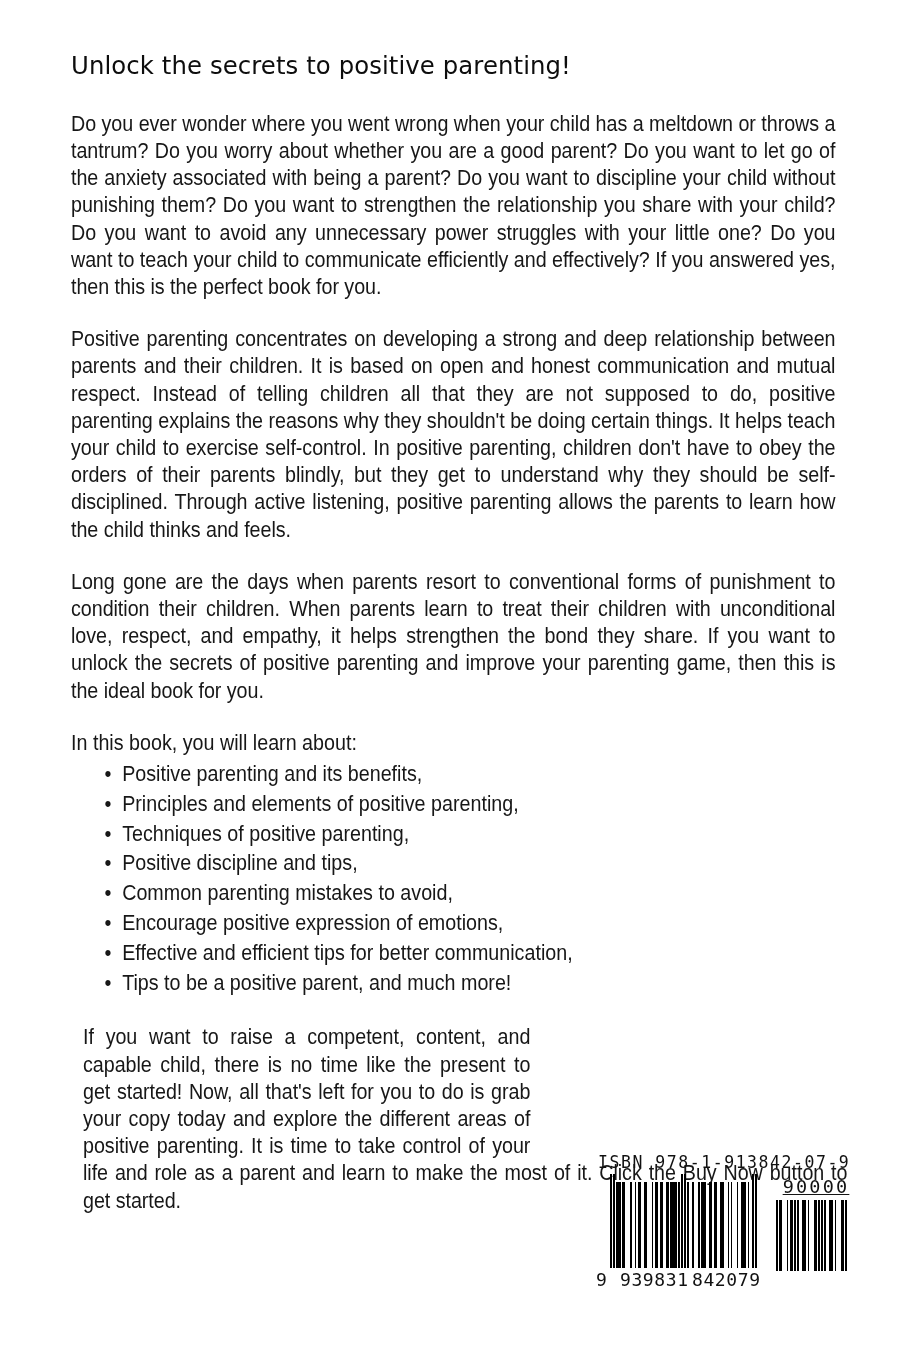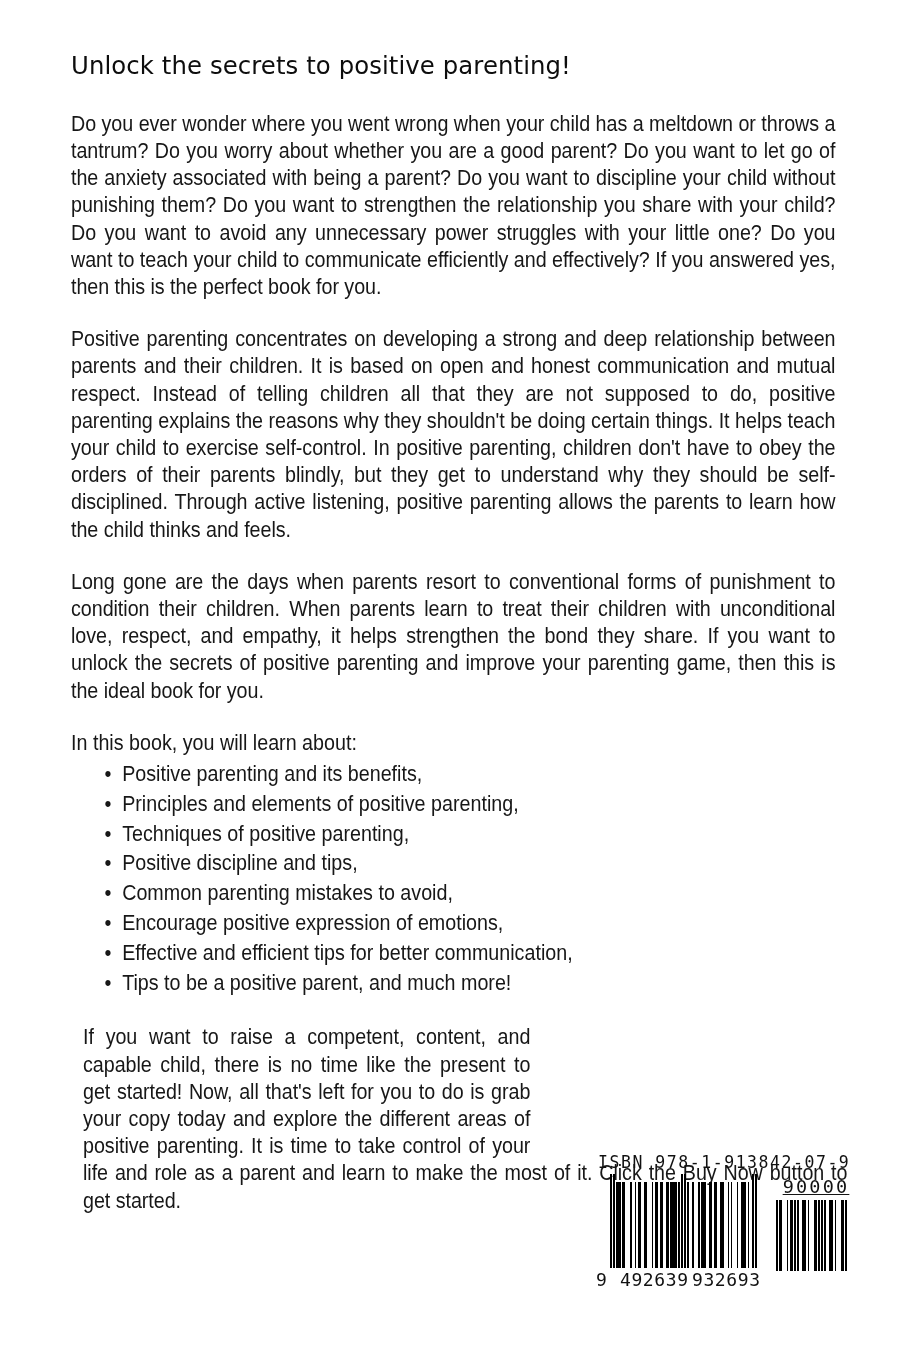--- a/index.html
+++ b/index.html
@@ -315,22 +315,22 @@
             <div class="bar" style="width: 4.65px; min-width: 4.65px;"></div>
             <div class="space" style="width: 1.55px; min-width: 1.55px;"></div>
             <div class="bar" style="width: 1.55px; min-width: 1.55px;"></div>
             <div class="space" style="width: 3.1px; min-width: 3.1px;"></div>
             <div class="bar guard" style="width: 1.55px; min-width: 1.55px;"></div>
             <div class="space" style="width: 1.55px; min-width: 1.55px;"></div>
             <div class="bar guard" style="width: 1.55px; min-width: 1.55px;"></div>
           </div>
         <div class="ean-digits">
           <span class="d-lead">9</span>
-          <span class="d-left">492639</span>
-          <span class="d-right">932693</span>
+          <span class="d-left">939831</span>
+          <span class="d-right">842079</span>
         </div>
       </div>
 
       <div class="ean-addon">
         <div class="addon-digits">90000</div>
         <div class="addon-bars" id="addon-bars">
             <div class="bar" style="width: 1.5px; min-width: 1.5px;"></div>
             <div class="space" style="width: 1.5px; min-width: 1.5px;"></div>
             <div class="bar" style="width: 3px; min-width: 3px;"></div>
             <div class="space" style="width: 4.5px; min-width: 4.5px;"></div>

